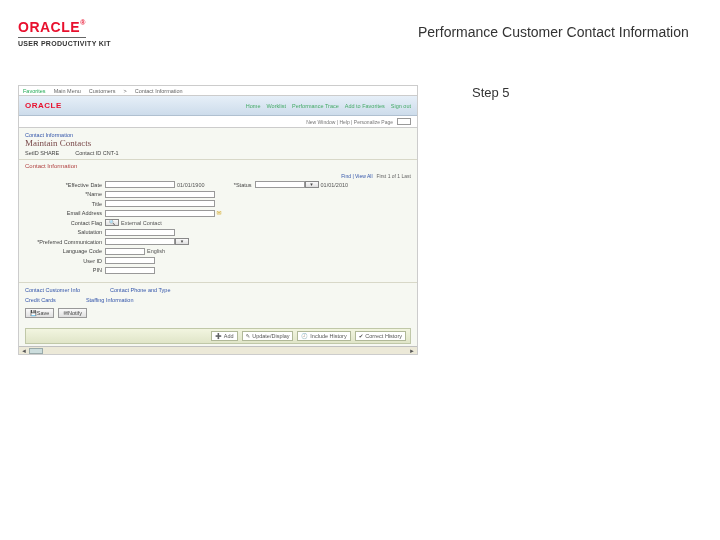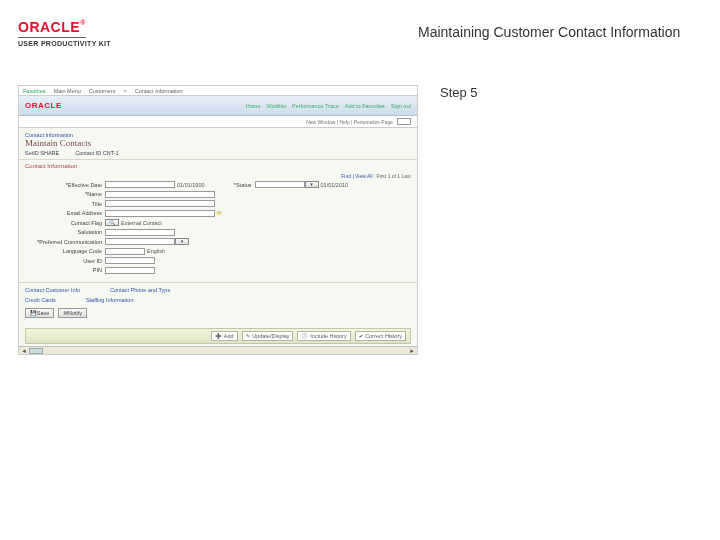--- a/index.html
+++ b/index.html
@@ -94,37 +94,37 @@
 .scrolltrack .arrow { width:10px; height:8px; font-size:6px; color:#555; text-align:center; line-height:8px;}
 .scrolltrack .thumb { width:14px; height:6px; background:#cdd; border:1px solid #9aa; }
 .scrolltrack .track { flex:1; }
 
 .right-col {
   flex: 1;
   padding-left: 22px;
   font-size: 13px;
   color: #333;
 }
-.step-label { margin-bottom: 24px; }
+.step-label { margin-bottom: 24px; margin-left: 32px; }
 .instr { line-height: 1.35; }
 .instr b { font-weight: bold; }
 </style>
 </head>
 <body>
 
 <div class="header">
   <div class="logo-block">
     <div>
       <span class="oracle-logo">
         <span>ORACLE</span><span class="oracle-tm">®</span>
       </span>
     </div>
     <div class="upk-text">USER PRODUCTIVITY KIT</div>
   </div>
-  <div class="header-title">Maintaining Customer Contact Information</div>
+  <div class="header-title">Performance Customer Contact Information</div>
 </div>
 
 <div class="content-row">
 
   <div class="screenshot">
     <div class="ss-topbar">
       <span>Favorites</span>
       <span>Main Menu</span>
       <span>Customers</span>
       <span>&gt;</span>

